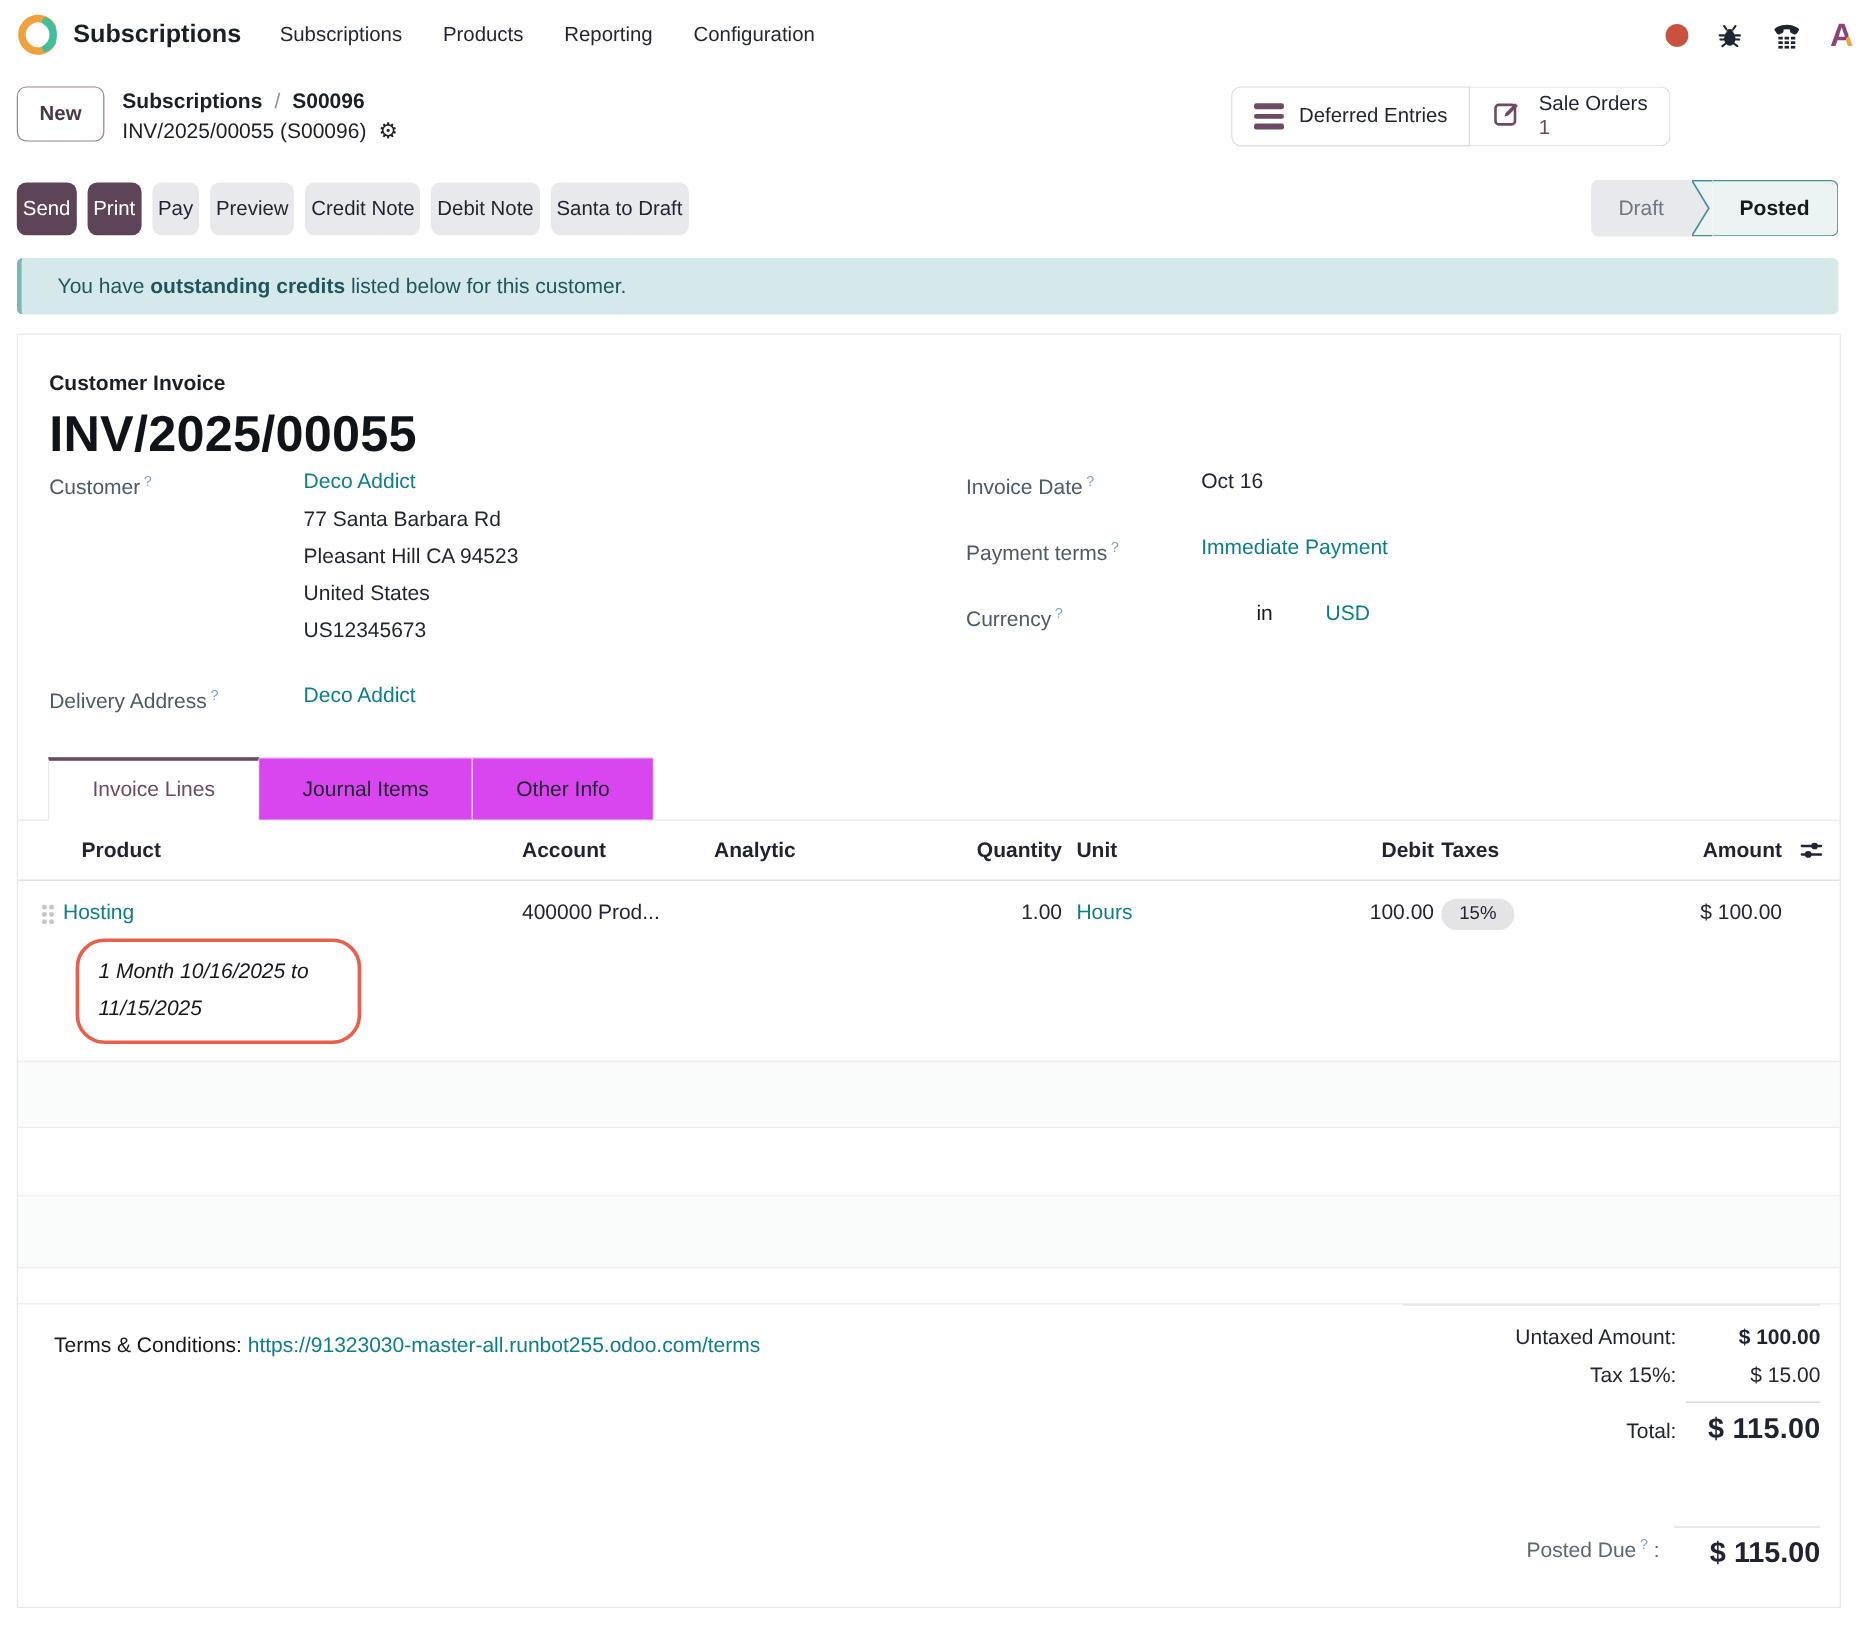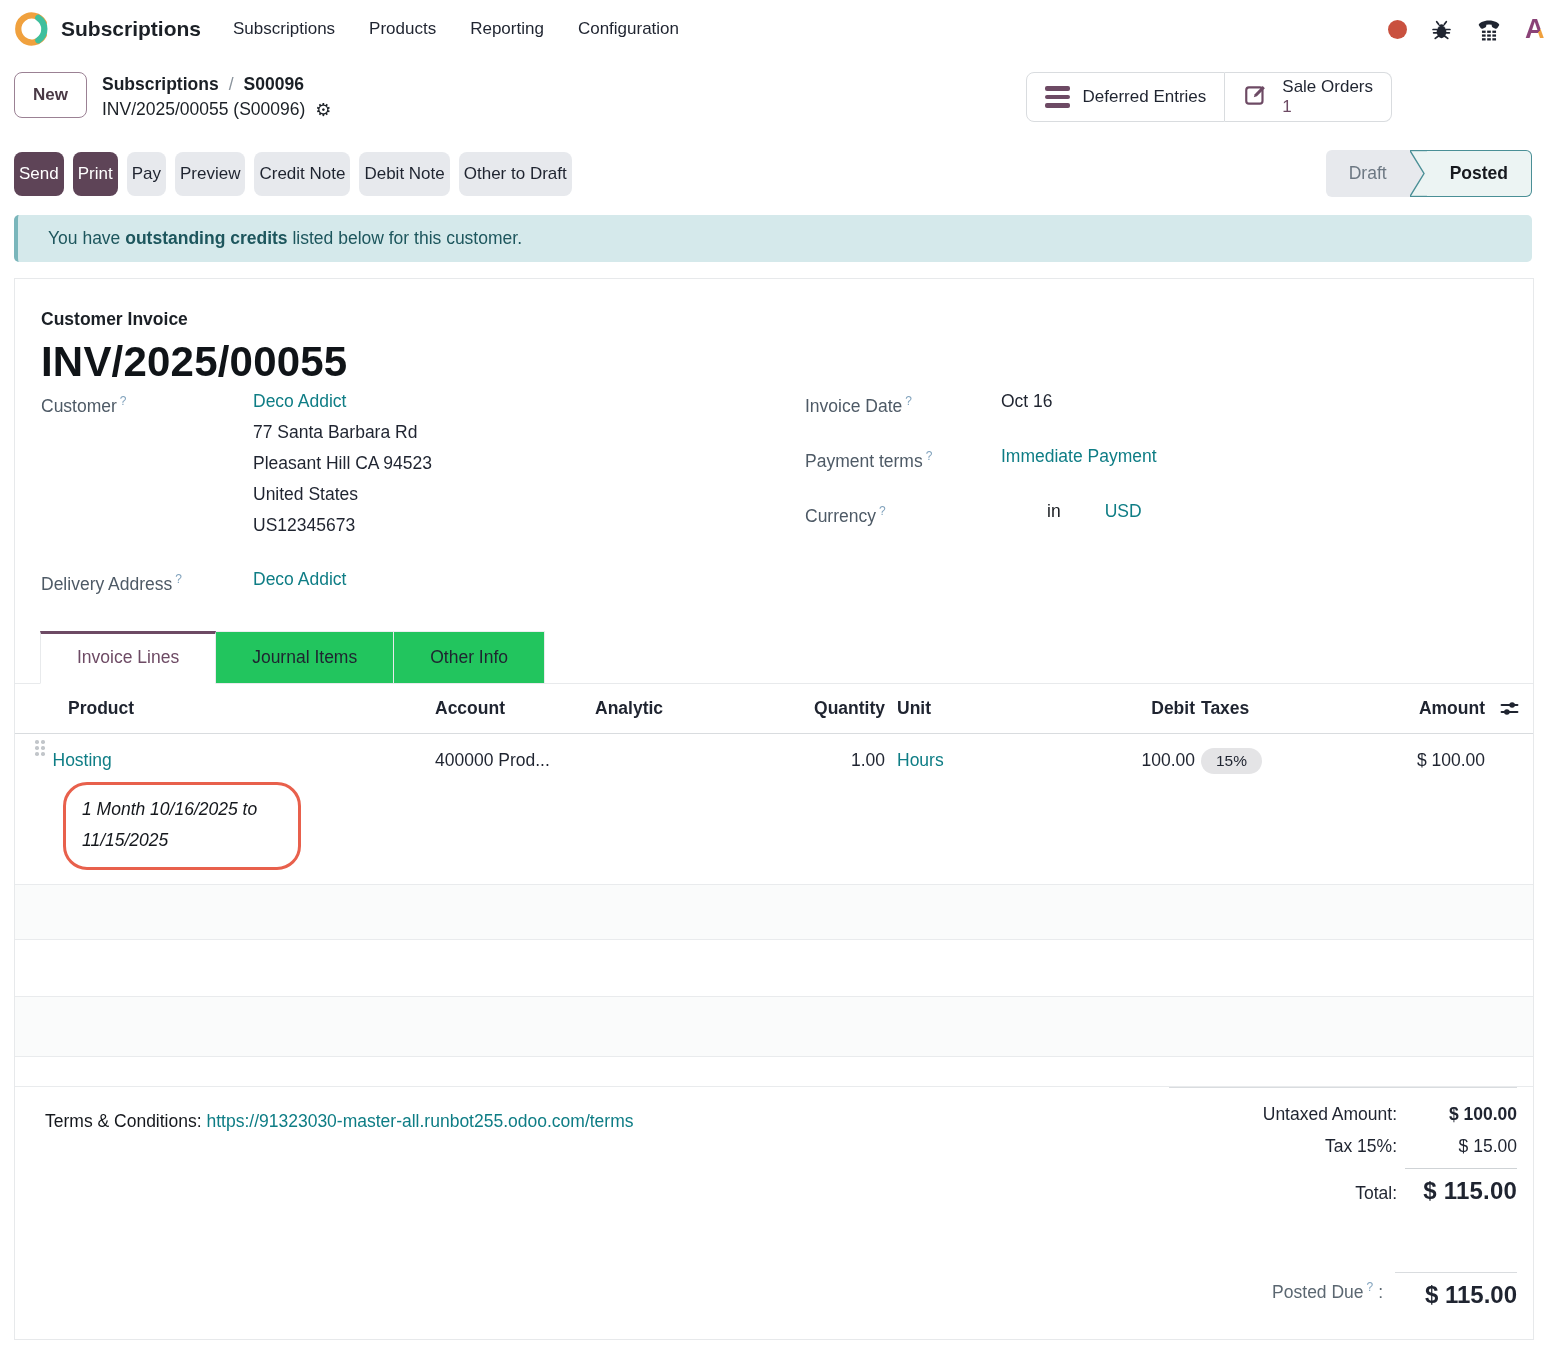--- a/index.html
+++ b/index.html
@@ -70,36 +70,36 @@
   .link{color:#0e7d85}
   .addr{color:#1f2430}
   .delivery{margin-top:23px}
   .col-right .frow{margin-bottom:19px}
   .col-right .flabel{width:196px}
   .cur-in{padding-left:46px;color:#16191e}
   .cur-usd{margin-left:44px}
 
   
   .tabs{display:flex;margin-top:31px;padding-left:25px;border-bottom:1px solid #e8eaec;align-items:flex-end}
-  .tab{padding:15px 36px;font-size:17.5px;color:#1f2430;background:#22c55e;
+  .tab{padding:15px 36px;font-size:17.5px;color:#1f2430;background:#d946ef;
        border-top:1px solid #eceef0;border-right:1px solid #e8eaec}
   .tab.active{background:#fff;color:#6d4a64;border-top:3px solid #6d4a64;padding-top:13px;
               border-left:1px solid #e8eaec;margin-bottom:-1px;border-bottom:1px solid #fff;font-weight:500}
 
   
   .grid{display:grid;grid-template-columns:420px 160px 180px 110px 130px 180px 160px 130px 48px}
   .thead{align-items:center;height:50px;border-bottom:1px solid #d9dcdf;font-weight:700;font-size:17.5px}
   .th-product{padding-left:53px}
   .num{text-align:right}
   .th-unit,.td-unit{padding-left:12px}
   .th-taxes,.td-taxes{padding-left:6px}
   .th-cog{display:flex;justify-content:center}
   .trow{border-bottom:1px solid #e9ebed;padding:16px 0 14px;align-items:start;font-size:17.5px}
   .pcell{padding-left:20px}
-  .pline{display:flex;gap:14px}
+  .pline{display:flex;align-items:center;gap:14px}
   .drag{width:3.5px;height:3.5px;border-radius:50%;background:#c2c6ca;display:inline-block;
         box-shadow:6px 0 0 #c2c6ca,0 6px 0 #c2c6ca,6px 6px 0 #c2c6ca,0 12px 0 #c2c6ca,6px 12px 0 #c2c6ca;
         margin-top:-10px}
   .desc-box{margin:11px 0 0 28px;border:3.5px solid #e8604c;border-radius:24px;padding:9px 16px 11px;
             width:238px;font-style:italic;line-height:31px;color:#15181d}
   .pill{display:inline-block;background:#e4e4e6;border-radius:999px;padding:4px 15px;font-size:15.5px;margin-top:-3px}
   .empty-row{height:55px;border-bottom:1px solid #e9ebed}
   .empty-row.alt{background:#fafbfb}
   .empty-row.r2{height:57px}
   .empty-row.r3{height:60px}
@@ -202,21 +202,21 @@
     </div>
   </div>
 
   <div class="action-row" data-interactable="false">
     <button class="btn primary" data-interactable="true">Send</button>
     <button class="btn primary" data-interactable="true">Print</button>
     <button class="btn" data-interactable="true">Pay</button>
     <button class="btn" data-interactable="true">Preview</button>
     <button class="btn" data-interactable="true">Credit Note</button>
     <button class="btn" data-interactable="true">Debit Note</button>
-    <button class="btn" data-interactable="true">Other to Draft</button>
+    <button class="btn" data-interactable="true">Santa to Draft</button>
     <div class="statusbar" data-interactable="false">
       <span class="step draft" data-interactable="true">Draft</span>
       <svg class="arrow-seg" data-interactable="false" width="17" height="47" viewBox="0 0 17 47">
         <rect x="0" y="0" width="17" height="47" fill="#ecf4f3"></rect>
         <polygon points="0,0 14,23.5 0,47" fill="#e7e9ed"></polygon>
         <polyline points="0,0.6 14,23.5 0,46.4" fill="none" stroke="#4a8f96" stroke-width="1.4"></polyline>
         <line x1="0" y1="0.6" x2="17" y2="0.6" stroke="#4a8f96" stroke-width="1.2"></line>
         <line x1="0" y1="46.4" x2="17" y2="46.4" stroke="#4a8f96" stroke-width="1.2"></line>
       </svg>
       <span class="step posted" data-interactable="true">Posted</span>

